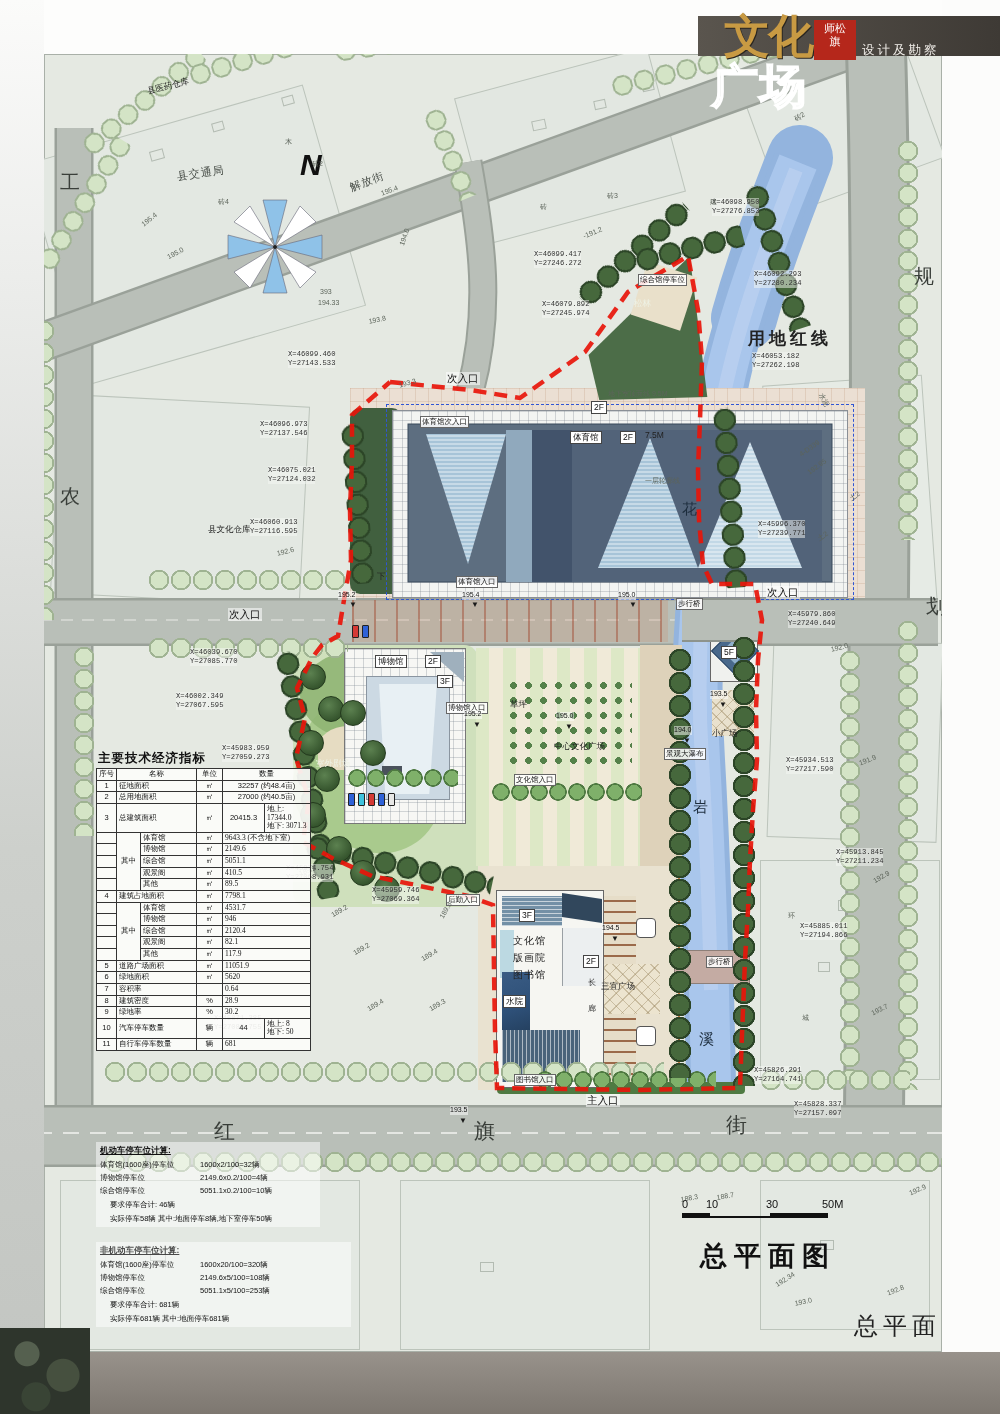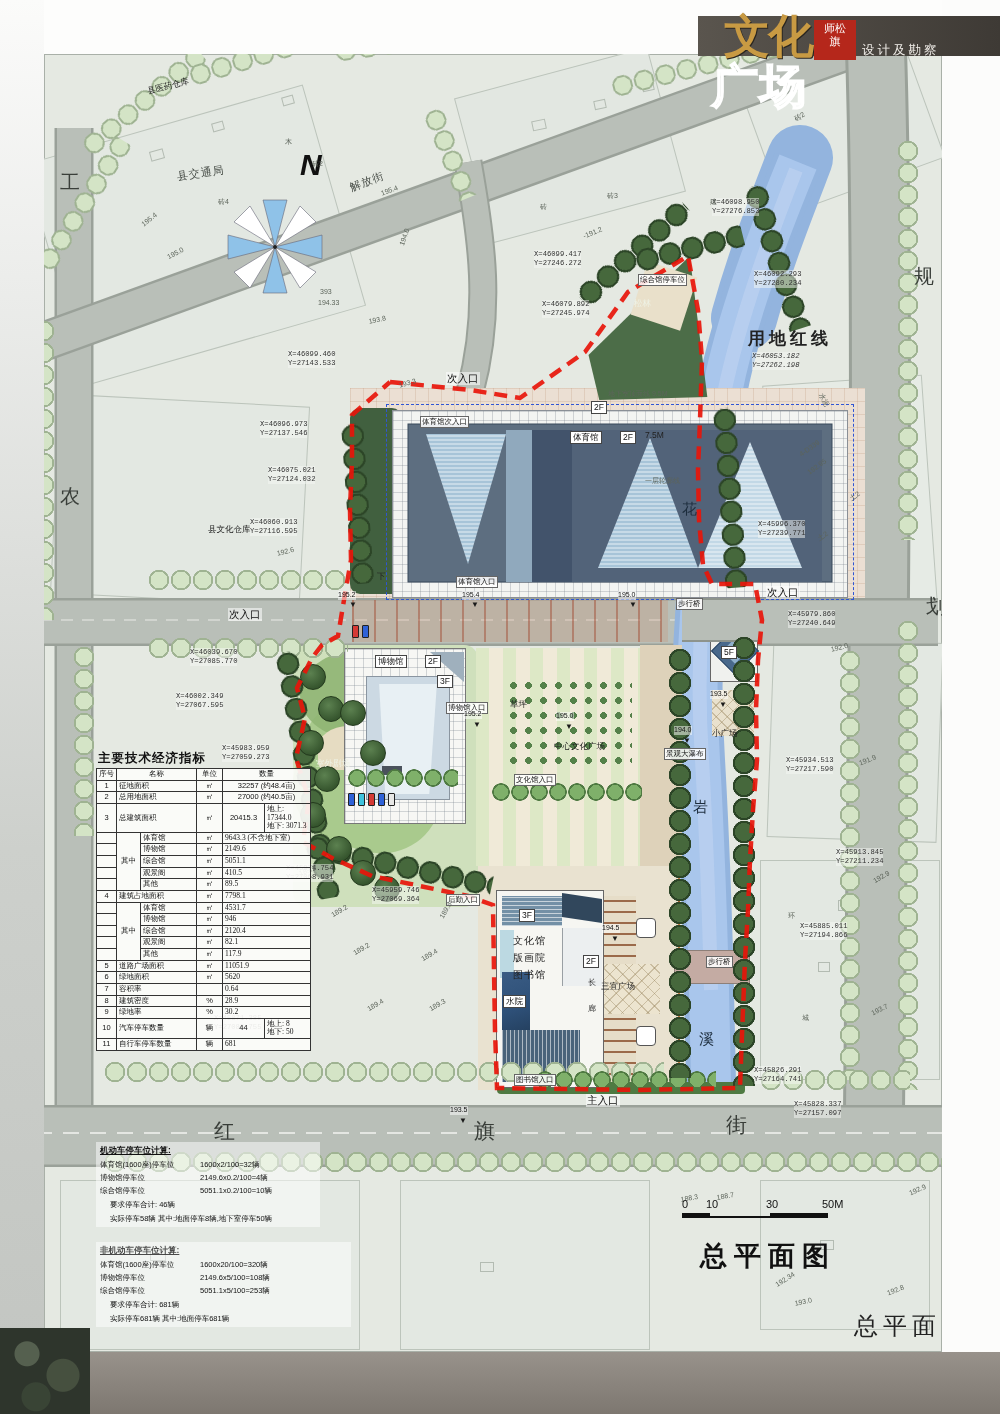--- a/index.html
+++ b/index.html
@@ -353,21 +353,21 @@
       <span class="ann lv" style="left: 450px; top: 1106px;">193.5</span>
       <span class="ann mk" style="left: 459px; top: 1116px;">▼</span>
       <span class="ann c" style="left: 712px; top: 198px;">X=46098.950
 Y=27276.853</span>
       <span class="ann c" style="left: 534px; top: 250px;">X=46099.417
 Y=27246.272</span>
       <span class="ann c" style="left: 754px; top: 270px;">X=46092.293
 Y=27280.234</span>
       <span class="ann c" style="left: 542px; top: 300px;">X=46079.892
 Y=27245.974</span>
-      <span class="ann c" style="left: 752px; top: 352px; font-style: italic;">X=46053.182
+      <span class="ann c" style="left: 752px; top: 352px;">X=46053.182
 Y=27262.198</span>
       <span class="ann c" style="left: 288px; top: 350px;">X=46099.460
 Y=27143.533</span>
       <span class="ann c" style="left: 260px; top: 420px;">X=46096.973
 Y=27137.546</span>
       <span class="ann c" style="left: 268px; top: 466px;">X=46075.021
 Y=27124.032</span>
       <span class="ann c" style="left: 250px; top: 518px;">X=46060.913
 Y=27116.595</span>
       <span class="ann c" style="left: 190px; top: 648px;">X=46039.670

